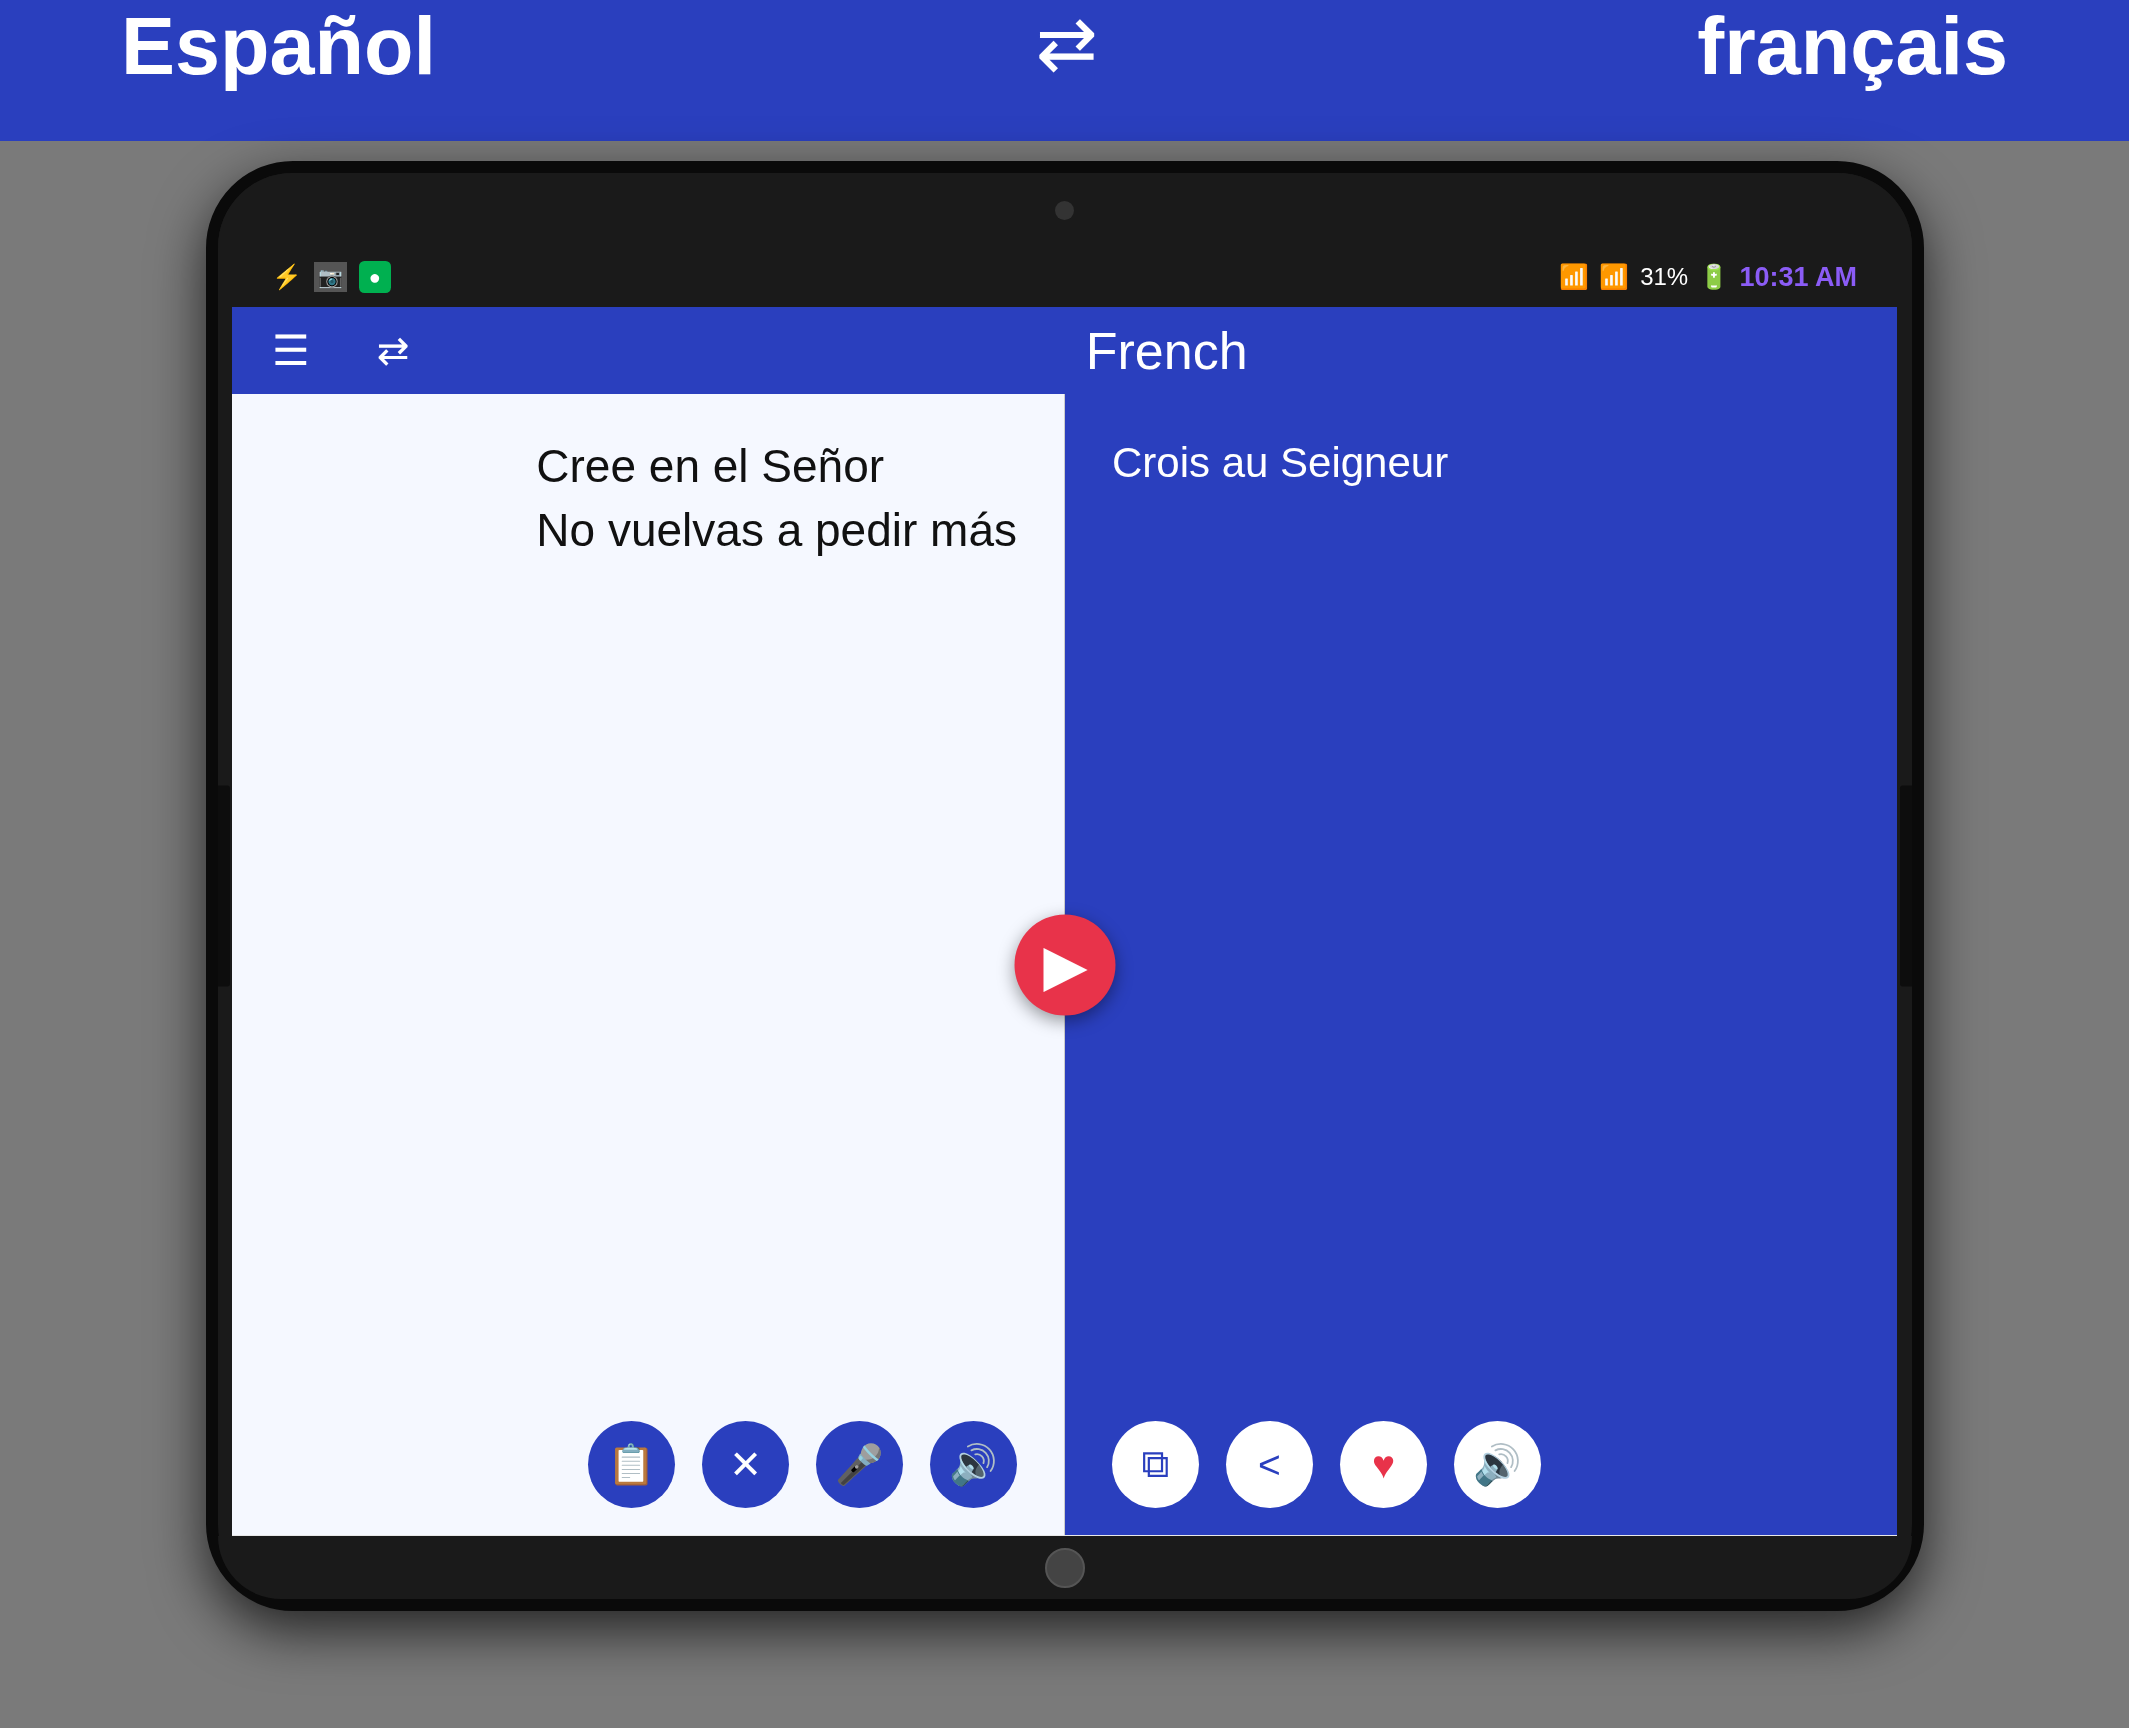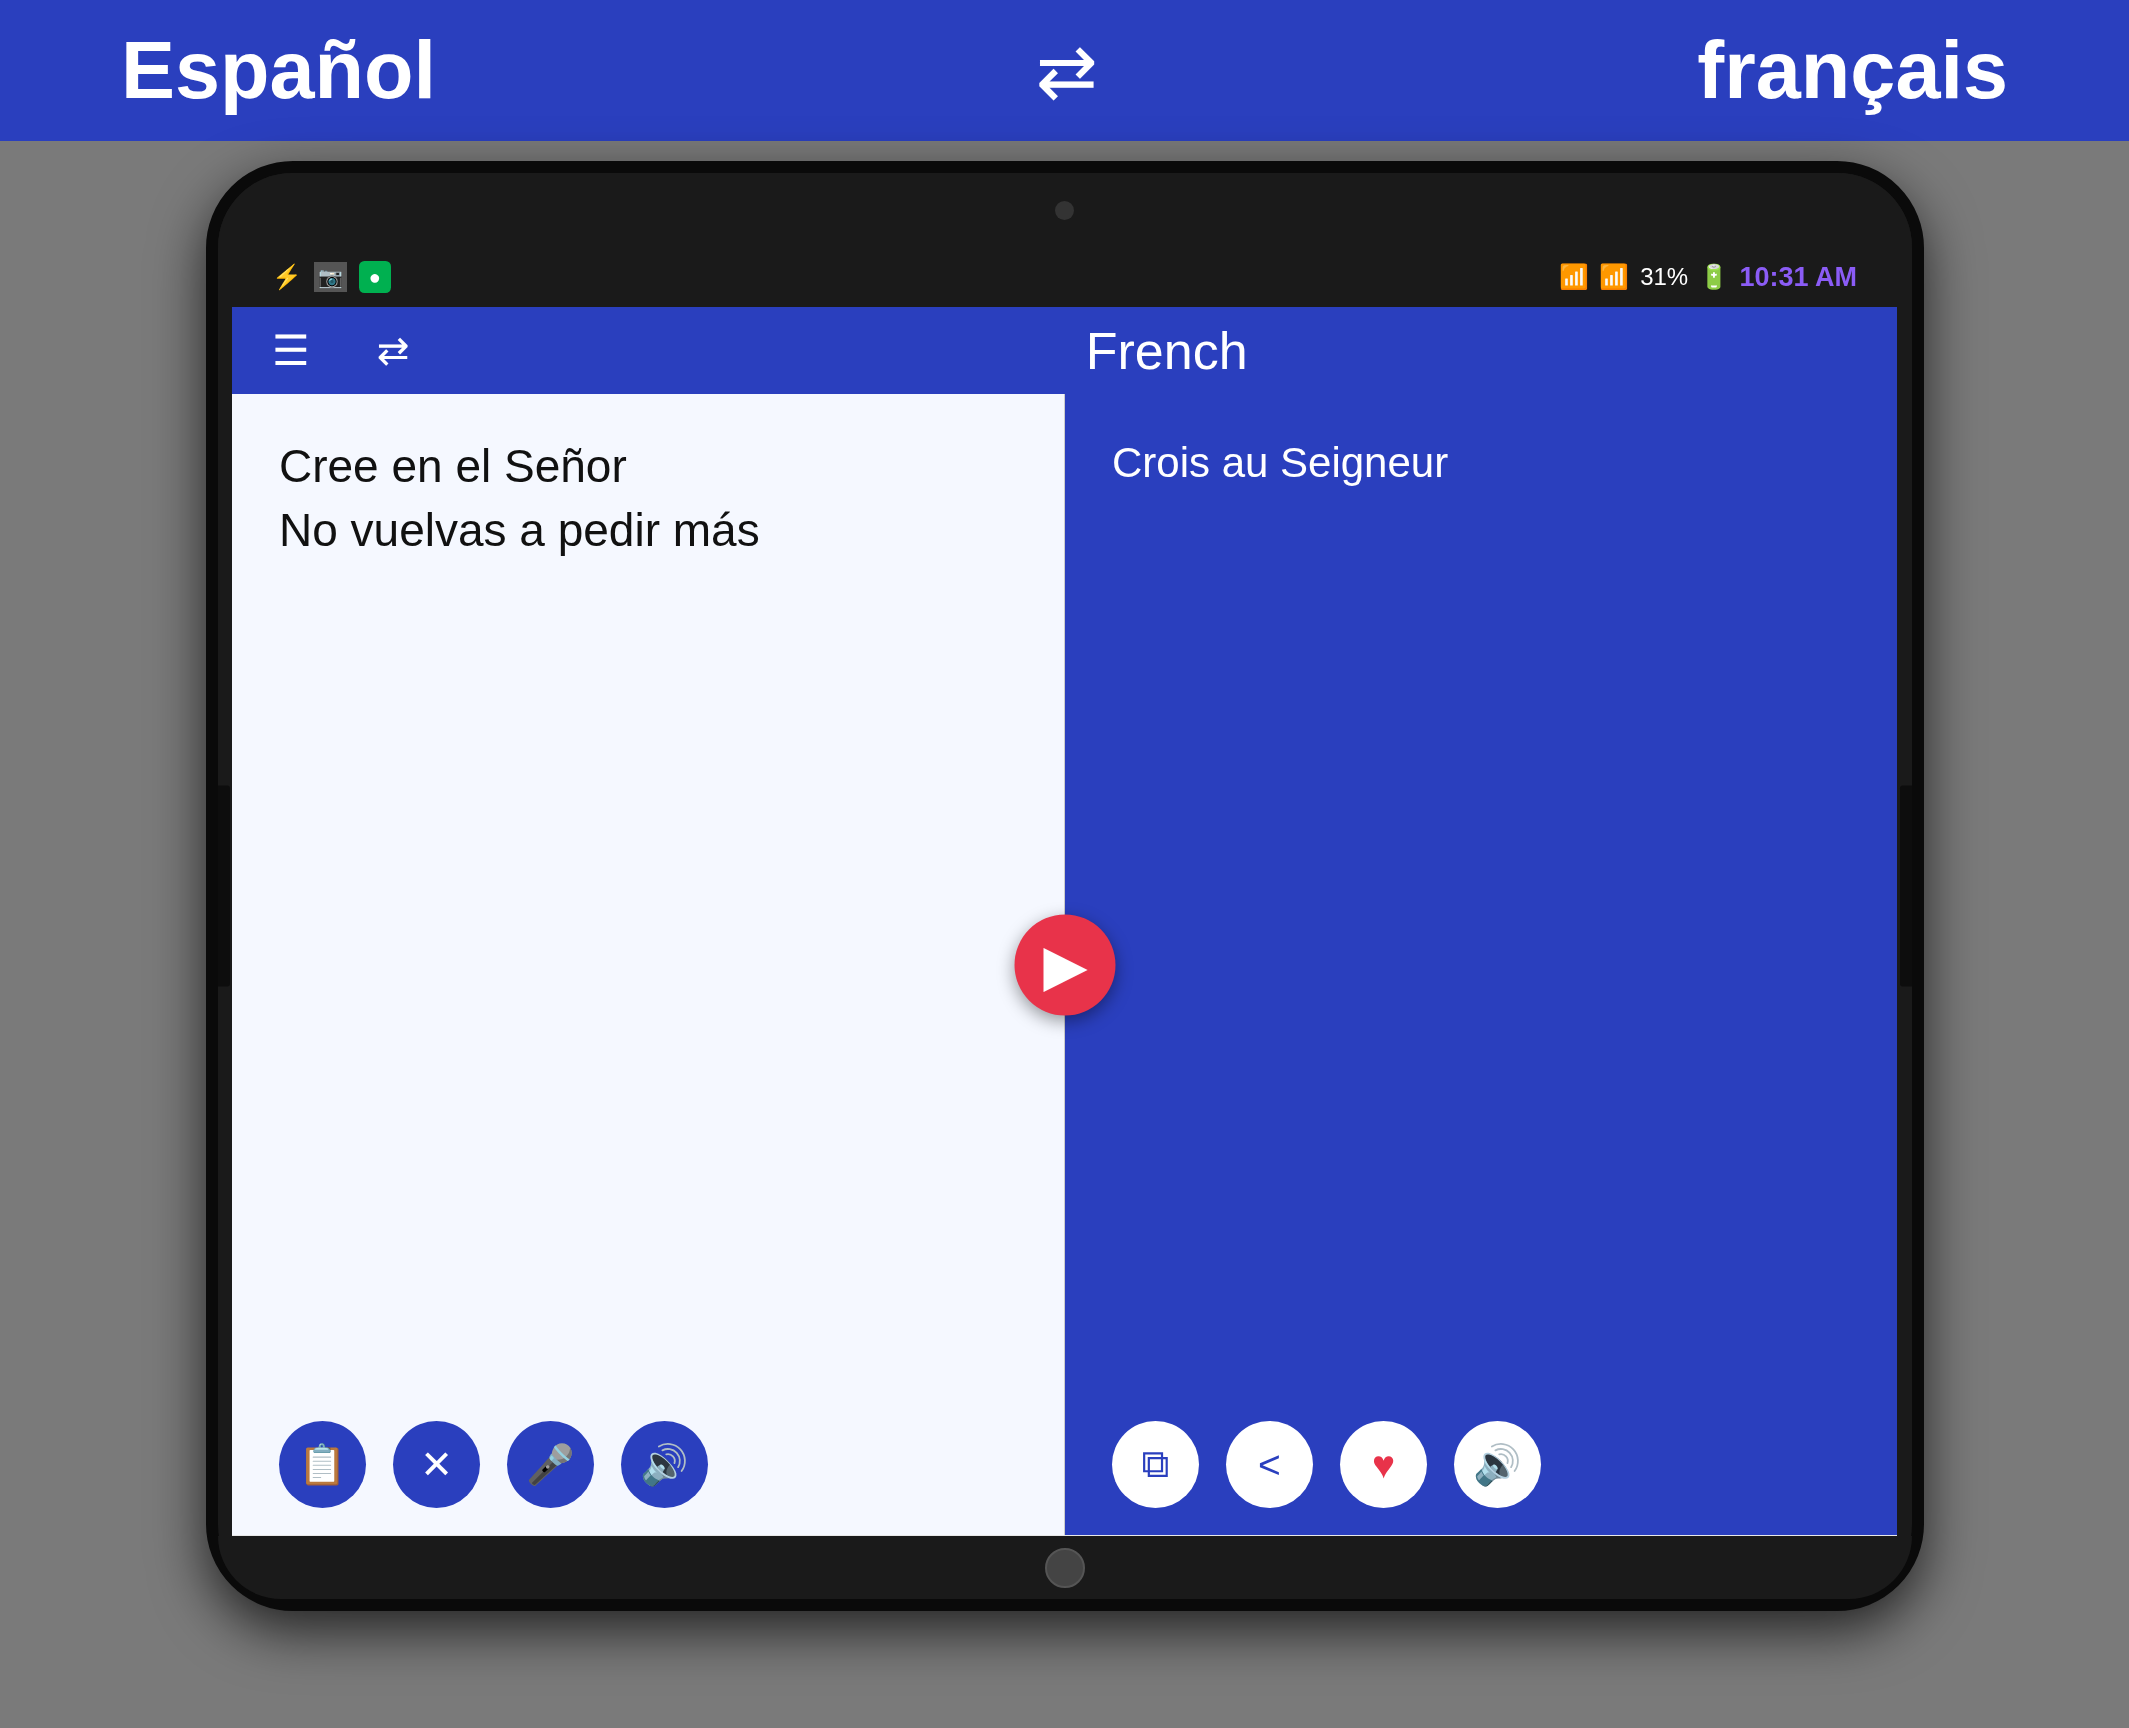--- a/index.html
+++ b/index.html
@@ -11,21 +11,20 @@
       overflow: hidden;
       position: relative;
     }
 
     
     #top-banner {
       width: 100%;
       height: 141px;
       background: #2a3fbe;
       display: flex;
-      align-items: center;
       justify-content: space-between;
       padding: 0 121px;
     }
     #top-banner .lang-left {
       font-size: 81px;
       color: white;
       font-weight: bold;
     }
     #top-banner .swap-icon-top {
       font-size: 74px;
@@ -159,20 +158,21 @@
 
     
     #source-panel {
       flex: 1;
       background: #f5f8ff;
       border-right: 1.3px solid #ccc;
       display: flex;
       flex-direction: column;
       padding: 40px 47px 27px 47px;
       position: relative;
+      align-items: flex-end;
     }
     #source-text {
       flex: 1;
       font-size: 46px;
       color: #111;
       line-height: 1.4;
       font-family: 'Comic Sans MS', cursive, sans-serif;
     }
     .source-actions {
       display: flex;

